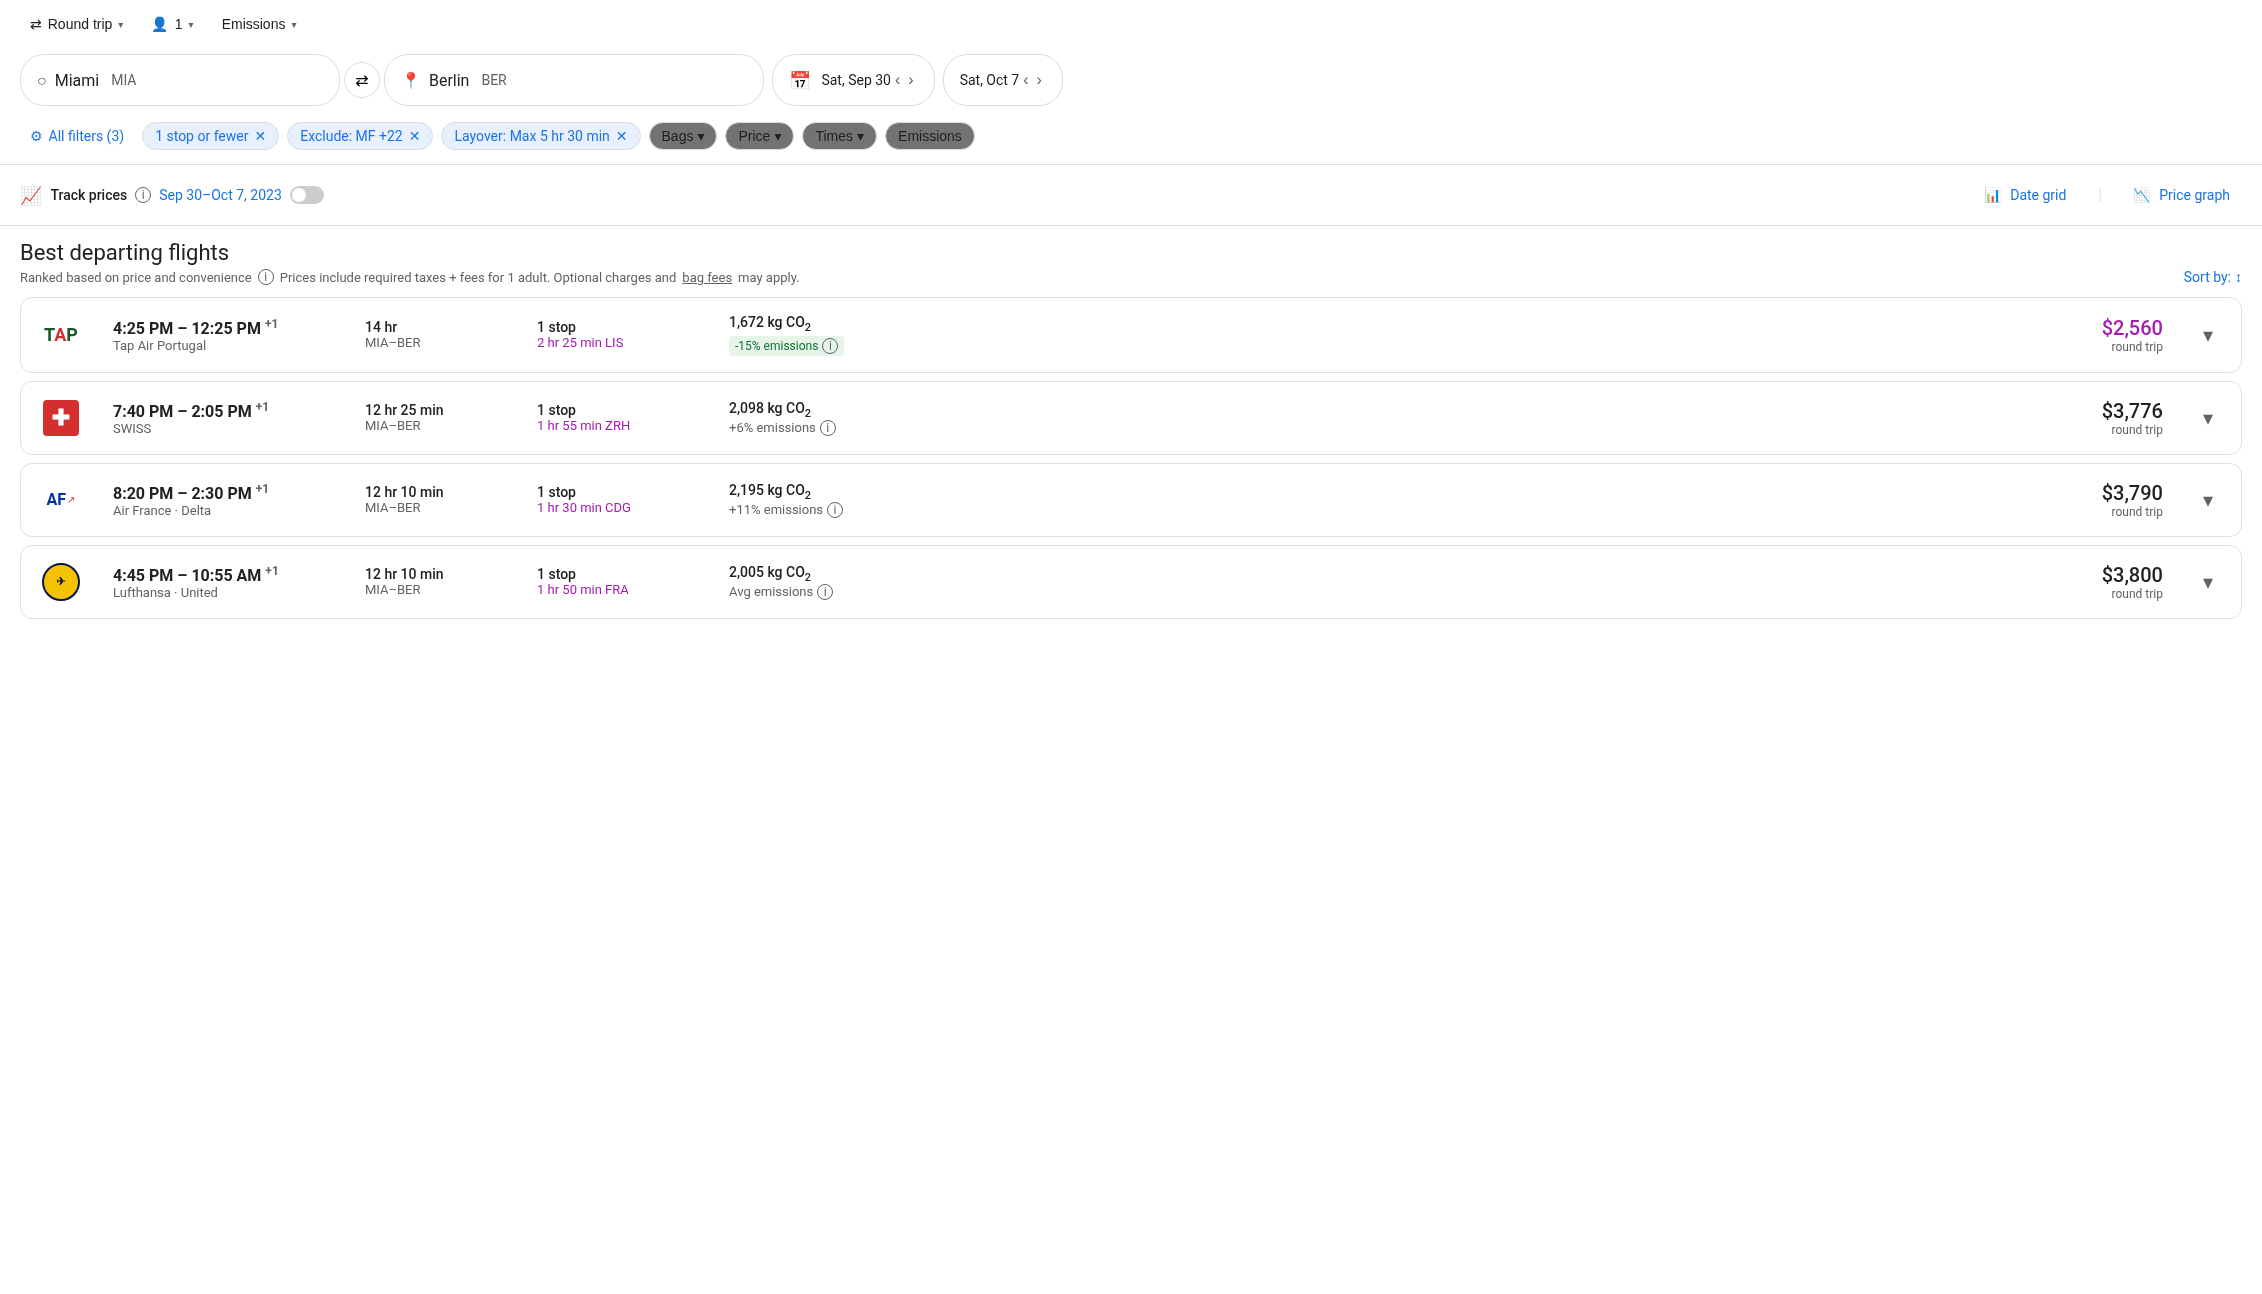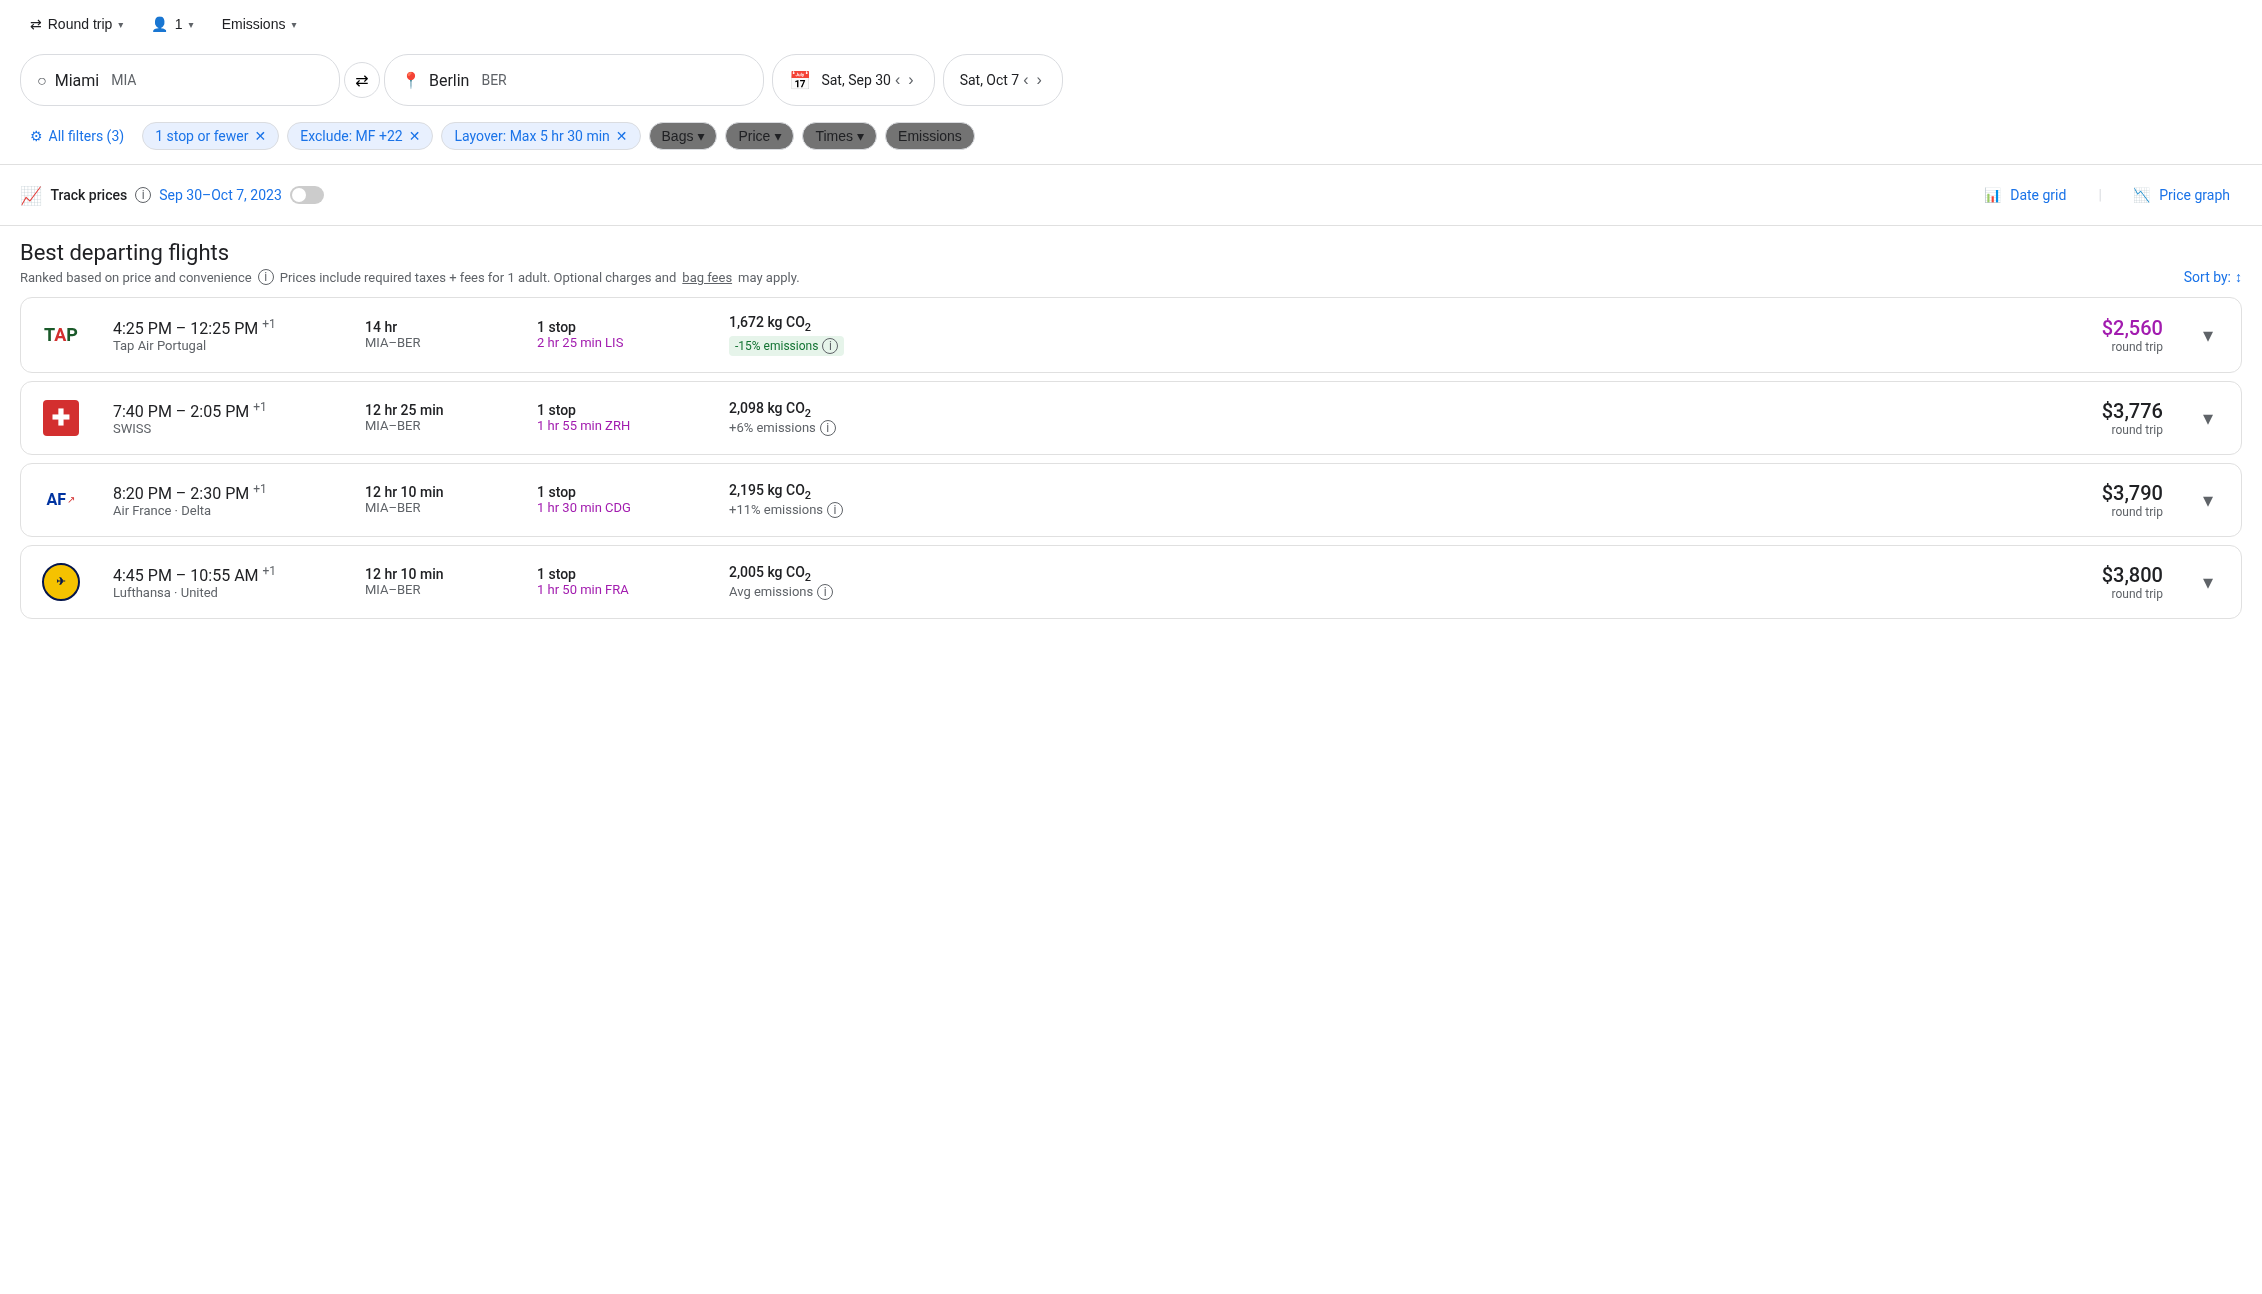--- a/index.html
+++ b/index.html
@@ -40,21 +40,21 @@
 
     .results-section { padding: 10px 20px; }
     .results-title { font-size: 22px; font-weight: 400; margin-bottom: 4px; }
     .results-subtitle { display: flex; align-items: center; gap: 6px; font-size: 13px; color: #5f6368; margin-bottom: 12px; }
     .results-subtitle-right { margin-left: auto; color: #1a73e8; font-size: 14px; display: flex; align-items: center; gap: 4px; cursor: pointer; }
 
     .flight-card { border: 1px solid #e0e0e0; border-radius: 12px; margin-bottom: 8px; overflow: hidden; }
     .flight-row { display: flex; align-items: center; padding: 16px 20px; gap: 32px; cursor: pointer; }
     .airline-logo { width: 40px; height: 40px; display: flex; align-items: center; justify-content: center; flex-shrink: 0; }
     .flight-times { flex: 0 0 220px; }
-    .flight-time-range { font-size: 16px; font-weight: 400; }
+    .flight-time-range { font-size: 16px; font-weight: 700; }
     .flight-time-plus { font-size: 12px; color: #5f6368; vertical-align: super; }
     .flight-airline { font-size: 13px; color: #5f6368; }
     .flight-duration { flex: 0 0 140px; }
     .flight-dur-main { font-size: 14px; font-weight: 500; }
     .flight-dur-route { font-size: 13px; color: #5f6368; }
     .flight-stops { flex: 0 0 160px; }
     .flight-stop-main { font-size: 14px; font-weight: 500; }
     .flight-stop-detail { font-size: 13px; color: #a21caf; }
     .flight-emissions { flex: 0 0 200px; }
     .flight-co2 { font-size: 14px; font-weight: 500; }

